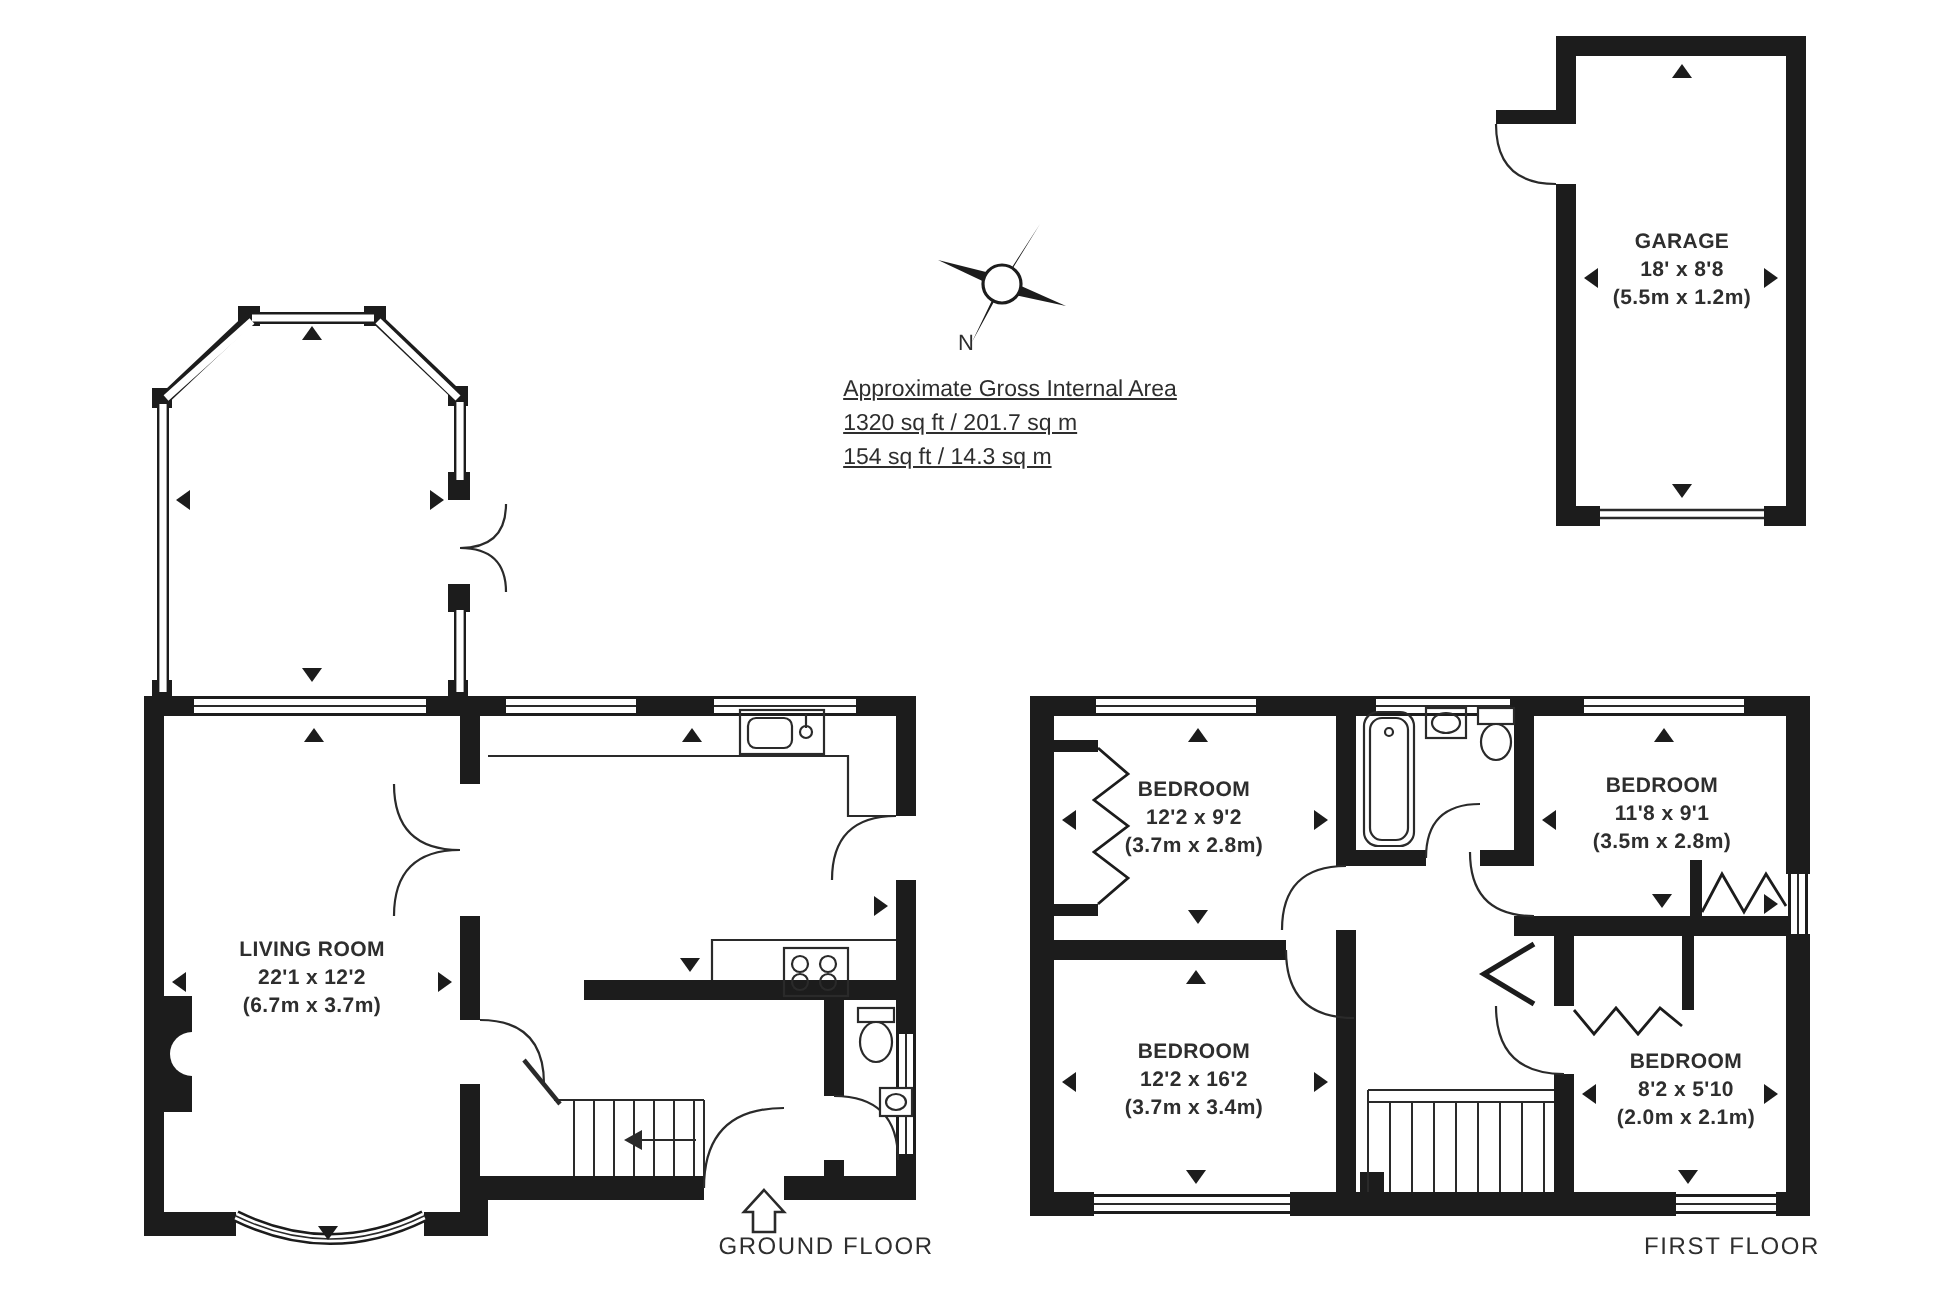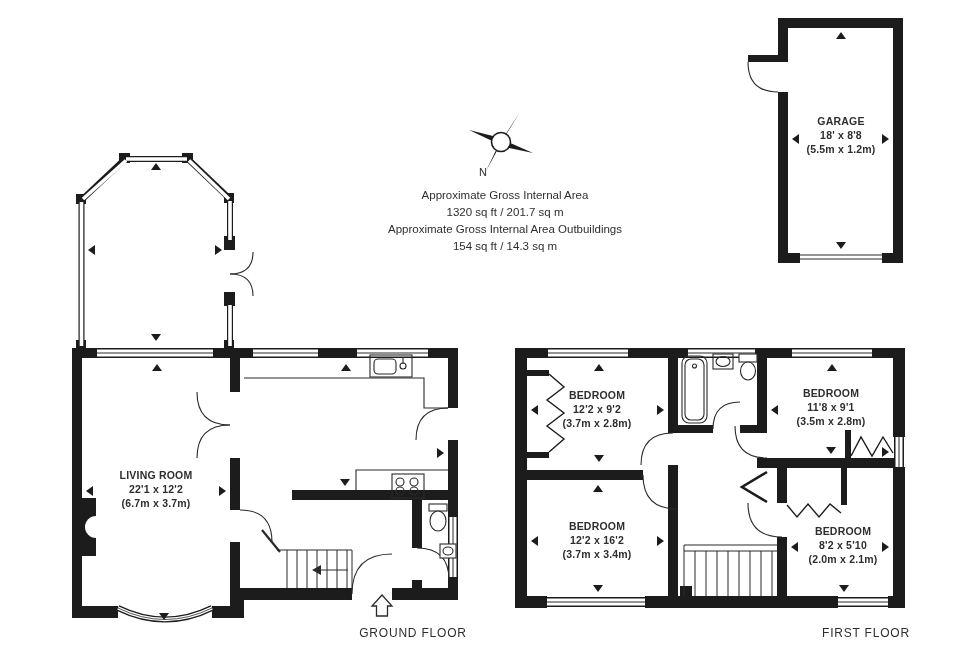--- a/index.html
+++ b/index.html
@@ -2,23 +2,23 @@
 <html><head>
 <meta charset="utf-8">
 <style>
   html,body{margin:0;padding:0;background:#fff;}
   .stage{position:relative;width:980px;height:653px;background:#ffffff;overflow:hidden;
          font-family:"Liberation Sans", sans-serif;color:#2e2e2e;}
   svg{position:absolute;left:0;top:0;}
   .lbl{position:absolute;transform:translateX(-50%);text-align:center;white-space:nowrap;
        font-size:10.5px;line-height:14px;letter-spacing:.2px;color:#2e2e2e;font-weight:bold;}
   .floorlbl{position:absolute;transform:translateX(-50%);font-size:12px;letter-spacing:.8px;
-       color:#2e2e2e;white-space:nowrap;margin-top:10px;}
-  .areablock{position:absolute;transform:translateX(-50%);text-align:center;font-size:11.5px;
-       line-height:17px;color:#2e2e2e;white-space:nowrap;}
+       color:#2e2e2e;white-space:nowrap;}
+  .areablock{position:absolute;transform:translateX(-50%);font-size:11.5px;
+       line-height:17px;color:#2e2e2e;white-space:nowrap;text-decoration:underline;}
   .nlbl{position:absolute;transform:translateX(-50%);font-size:11px;color:#2e2e2e;}
 </style>
 </head>
 <body>
 
 <div class="stage">
 
 <svg width="980" height="653" viewBox="0 0 980 653">
 
   <g fill="#1c1c1c">
@@ -305,21 +305,20 @@
     <polygon points="798,542 798,552 791,547"></polygon>
         <polygon points="882,542 882,552 889,547"></polygon>
   </g>
 </svg>
 
   <div class="nlbl" style="left:483px;top:166px">N</div>
 
   <div class="areablock" style="left:505px;top:187px">
     <div>Approximate Gross Internal Area</div>
     <div>1320 sq ft / 201.7 sq m</div>
-    <div>Approximate Gross Internal Area Outbuildings</div>
     <div>154 sq ft / 14.3 sq m</div>
   </div>
 
 
   <div class="lbl" style="left:156px;top:468px">
     <div>LIVING ROOM</div>
     <div>22'1 x 12'2</div>
     <div>(6.7m x 3.7m)</div>
   </div>
 

